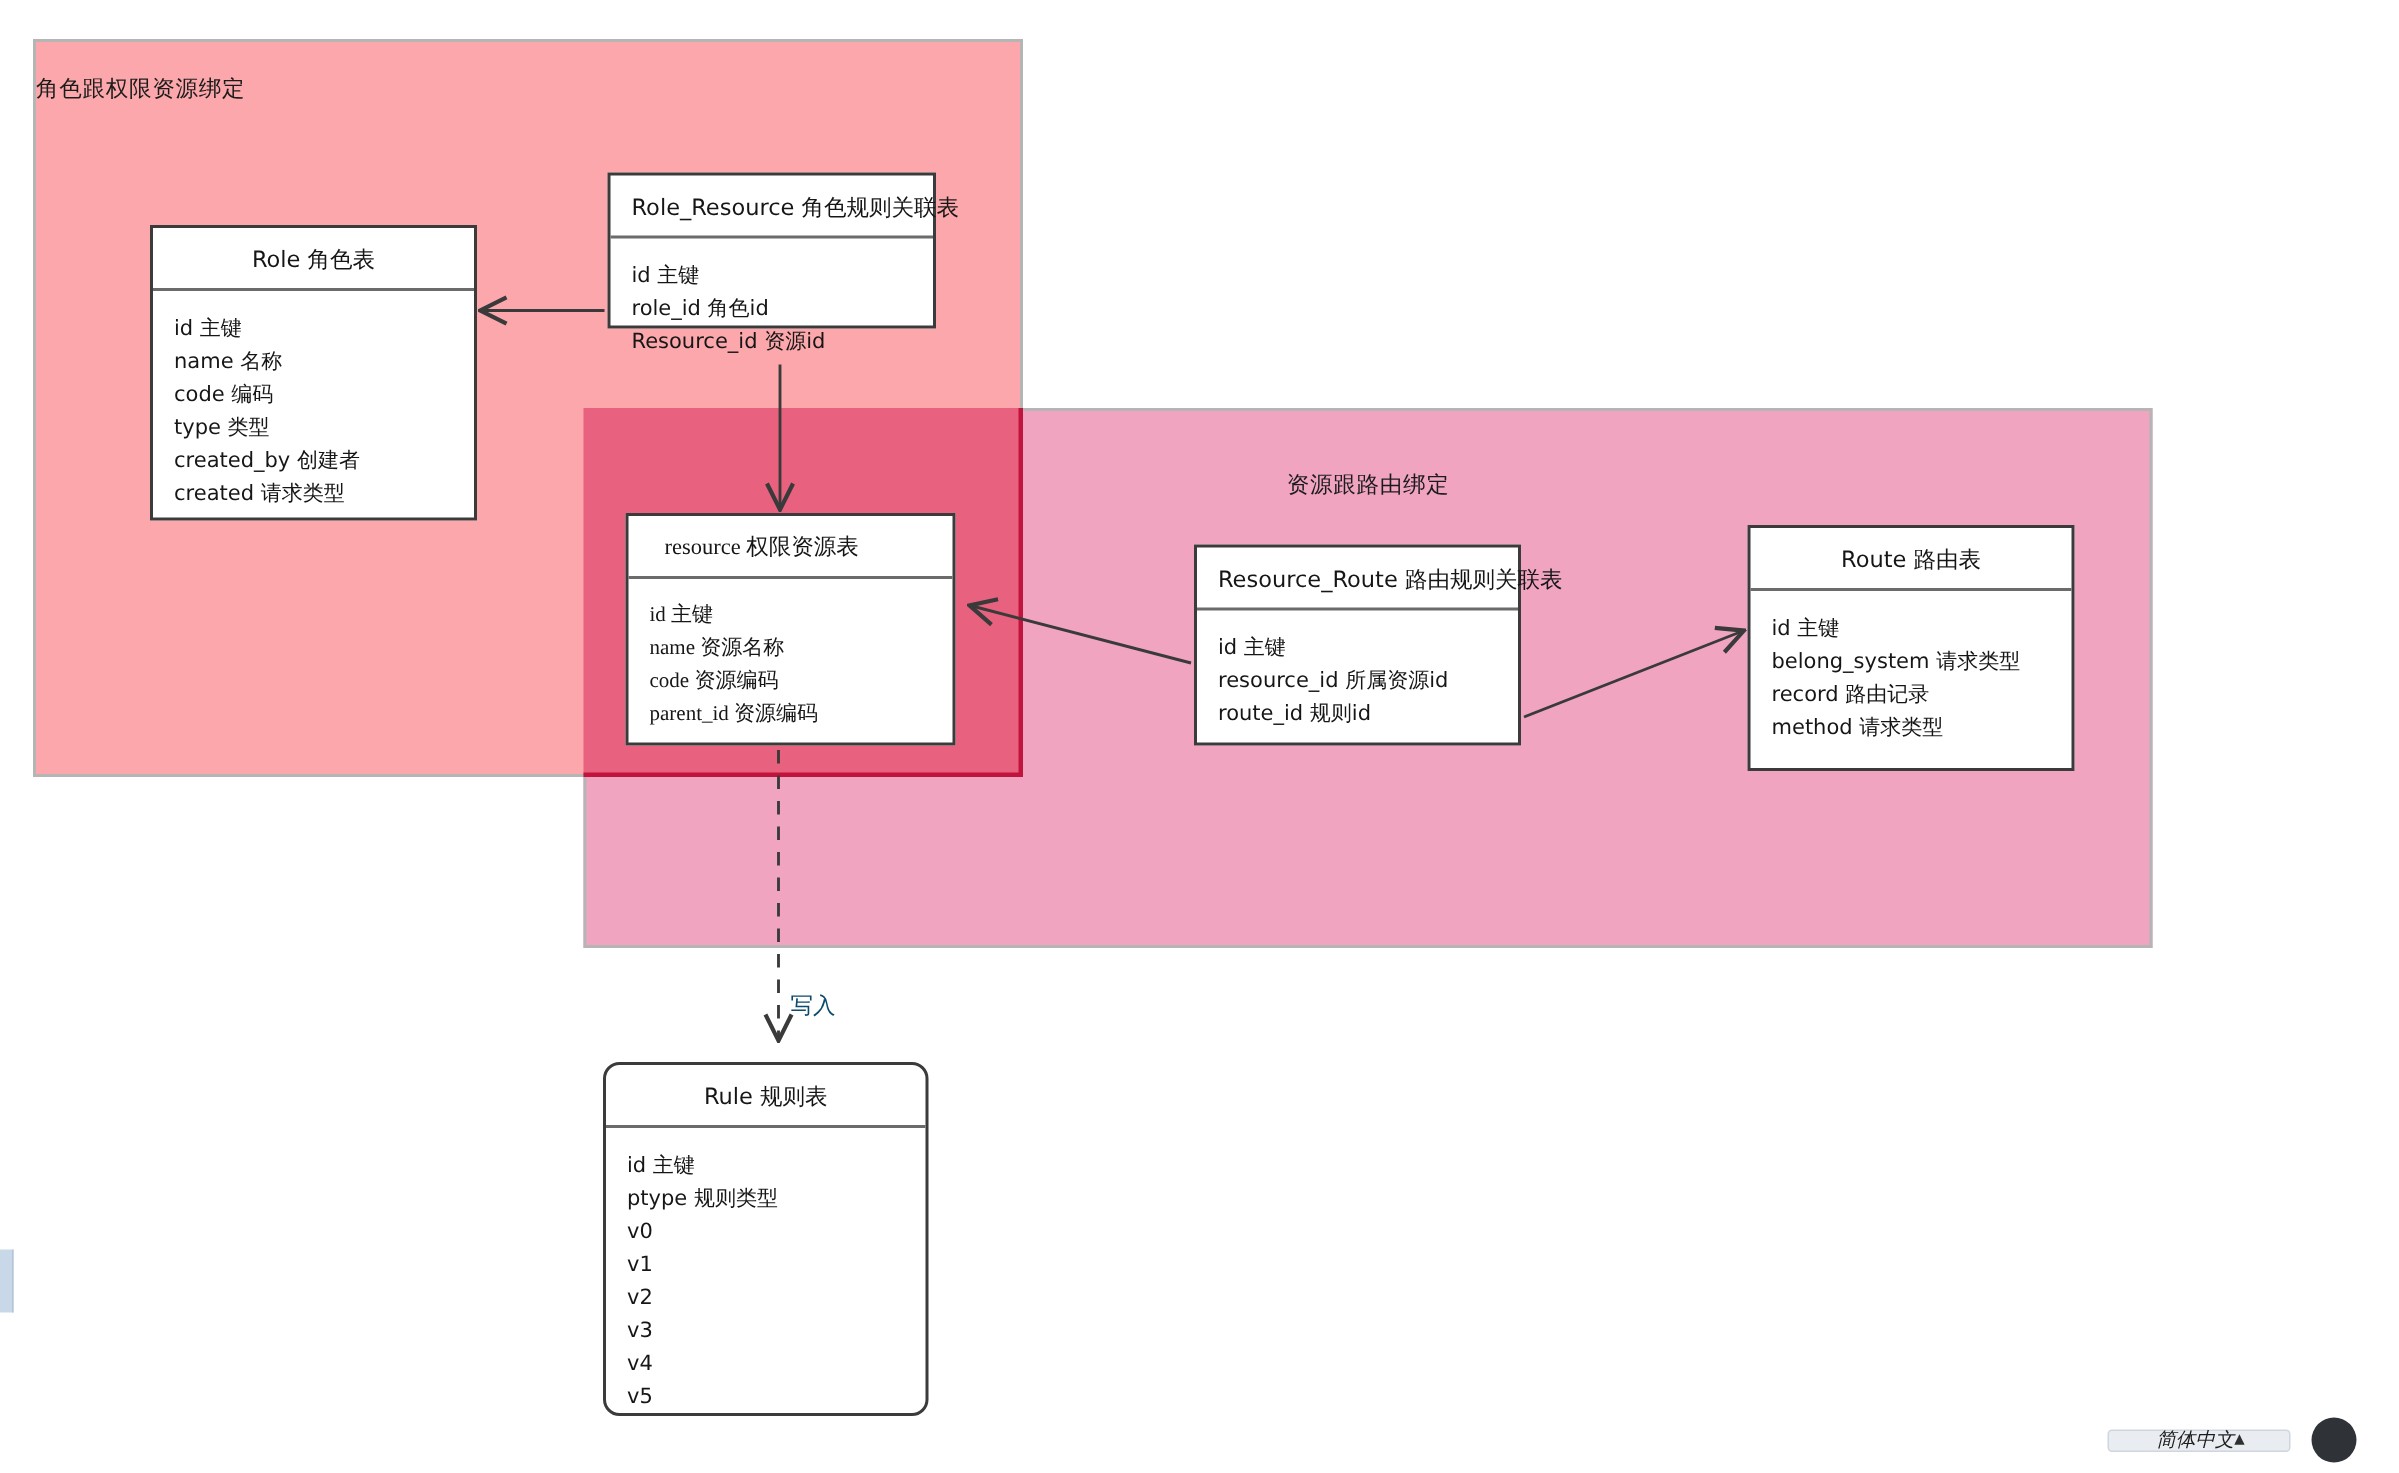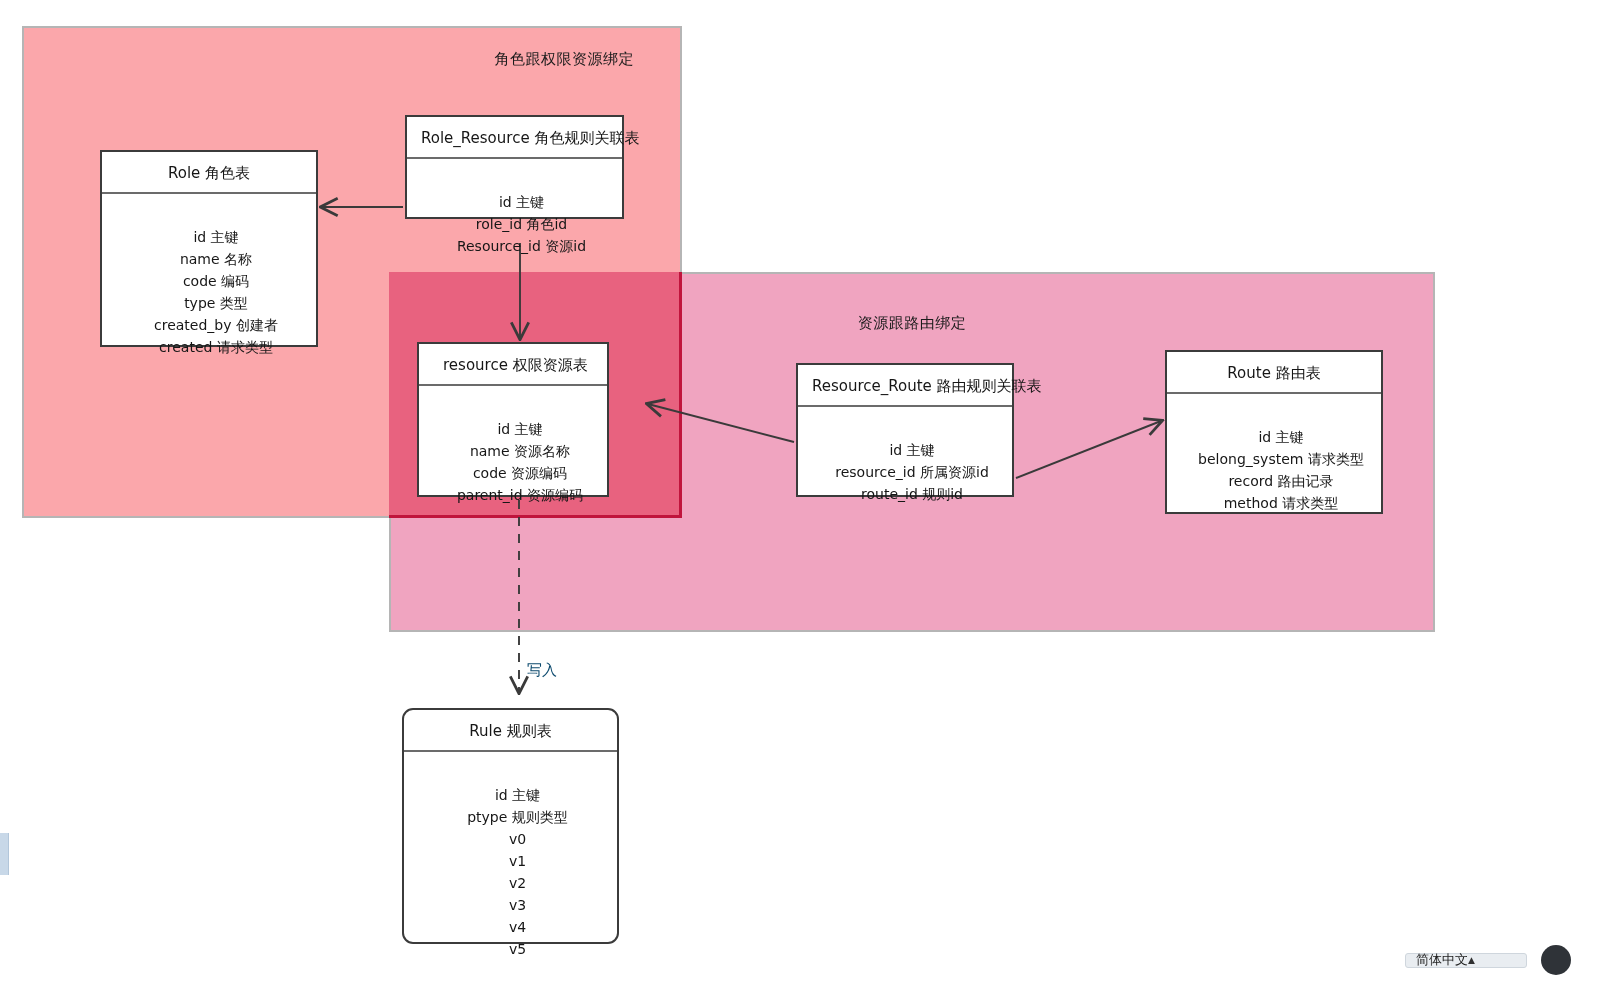--- a/index.html
+++ b/index.html
@@ -30,21 +30,21 @@
     font-size: 15px;
     color: #1b1b1b;
     letter-spacing: 0.5px;
   }
   #group-role {
     left: 22px; top: 26px;
     width: 660px; height: 492px;
     background: #FBA7AB;
     z-index: 2;
   }
-  #group-role .group-title { width: 610px; left: 0; text-align: right; }
+  #group-role .group-title { width: 610px; left: 0; text-align: left; }
   #group-route {
     left: 389px; top: 272px;
     width: 1046px; height: 360px;
     background: #F0A4C0;
     z-index: 1;
   }
   #group-route .group-title { top: 40px; }
 
   
   #overlap {
@@ -67,33 +67,32 @@
   .table .tbl-title {
     height: 42px;
     line-height: 42px;
     text-align: center;
     font-size: 15px;
     color: #161616;
     border-bottom: 2px solid #6b6b6b;
     white-space: nowrap;
   }
   .table .tbl-fields {
-    padding: 32px 0 10px 14px;
-    text-align: center;
+    padding: 14px 0 10px 14px;
   }
   .table .field {
     font-size: 14px;
     line-height: 22px;
     color: #161616;
     white-space: nowrap;
   }
 
   #tbl-role          { left: 100px; top: 150px; width: 218px; height: 197px; }
   #tbl-role-resource { left: 405px; top: 115px; width: 219px; height: 104px; }
-  #tbl-resource      { left: 417px; top: 342px; width: 192px; height: 155px; }
+  #tbl-resource      { left: 417px; top: 342px; width: 220px; height: 155px; font-family: Liberation Serif, serif; }
   #tbl-resource-route{ left: 796px; top: 363px; width: 218px; height: 134px; }
   #tbl-route         { left: 1165px; top: 350px; width: 218px; height: 164px; }
   #tbl-rule          { left: 402px; top: 708px; width: 217px; height: 236px; border-radius: 11px; }
 
   #tbl-role-resource .tbl-title,
   #tbl-resource-route .tbl-title { text-align: left; padding-left: 14px; }
   #tbl-resource .tbl-title       { text-align: left; padding-left: 24px; }
 
   
   #links { position: absolute; left: 0; top: 0; width: 1599px; height: 982px; z-index: 7; pointer-events: none; }
@@ -126,24 +125,25 @@
     display: flex;
     align-items: center;
   }
   #lang-select {
     width: 122px; height: 15px;
     background: #e9edf1;
     border: 1px solid #cfd6dd;
     border-radius: 3px;
     display: flex;
     align-items: center;
-    justify-content: flex-start;
+    justify-content: center;
     padding: 0 8px 0 10px;
     font-size: 13px;
     color: #1d1d1d;
+    font-style: italic;
   }
   #lang-select .caret {
     font-size: 9px;
     color: #303030;
     line-height: 1;
   }
   #lang-orb {
     margin-left: 14px;
     width: 30px; height: 30px;
     border-radius: 50%;

